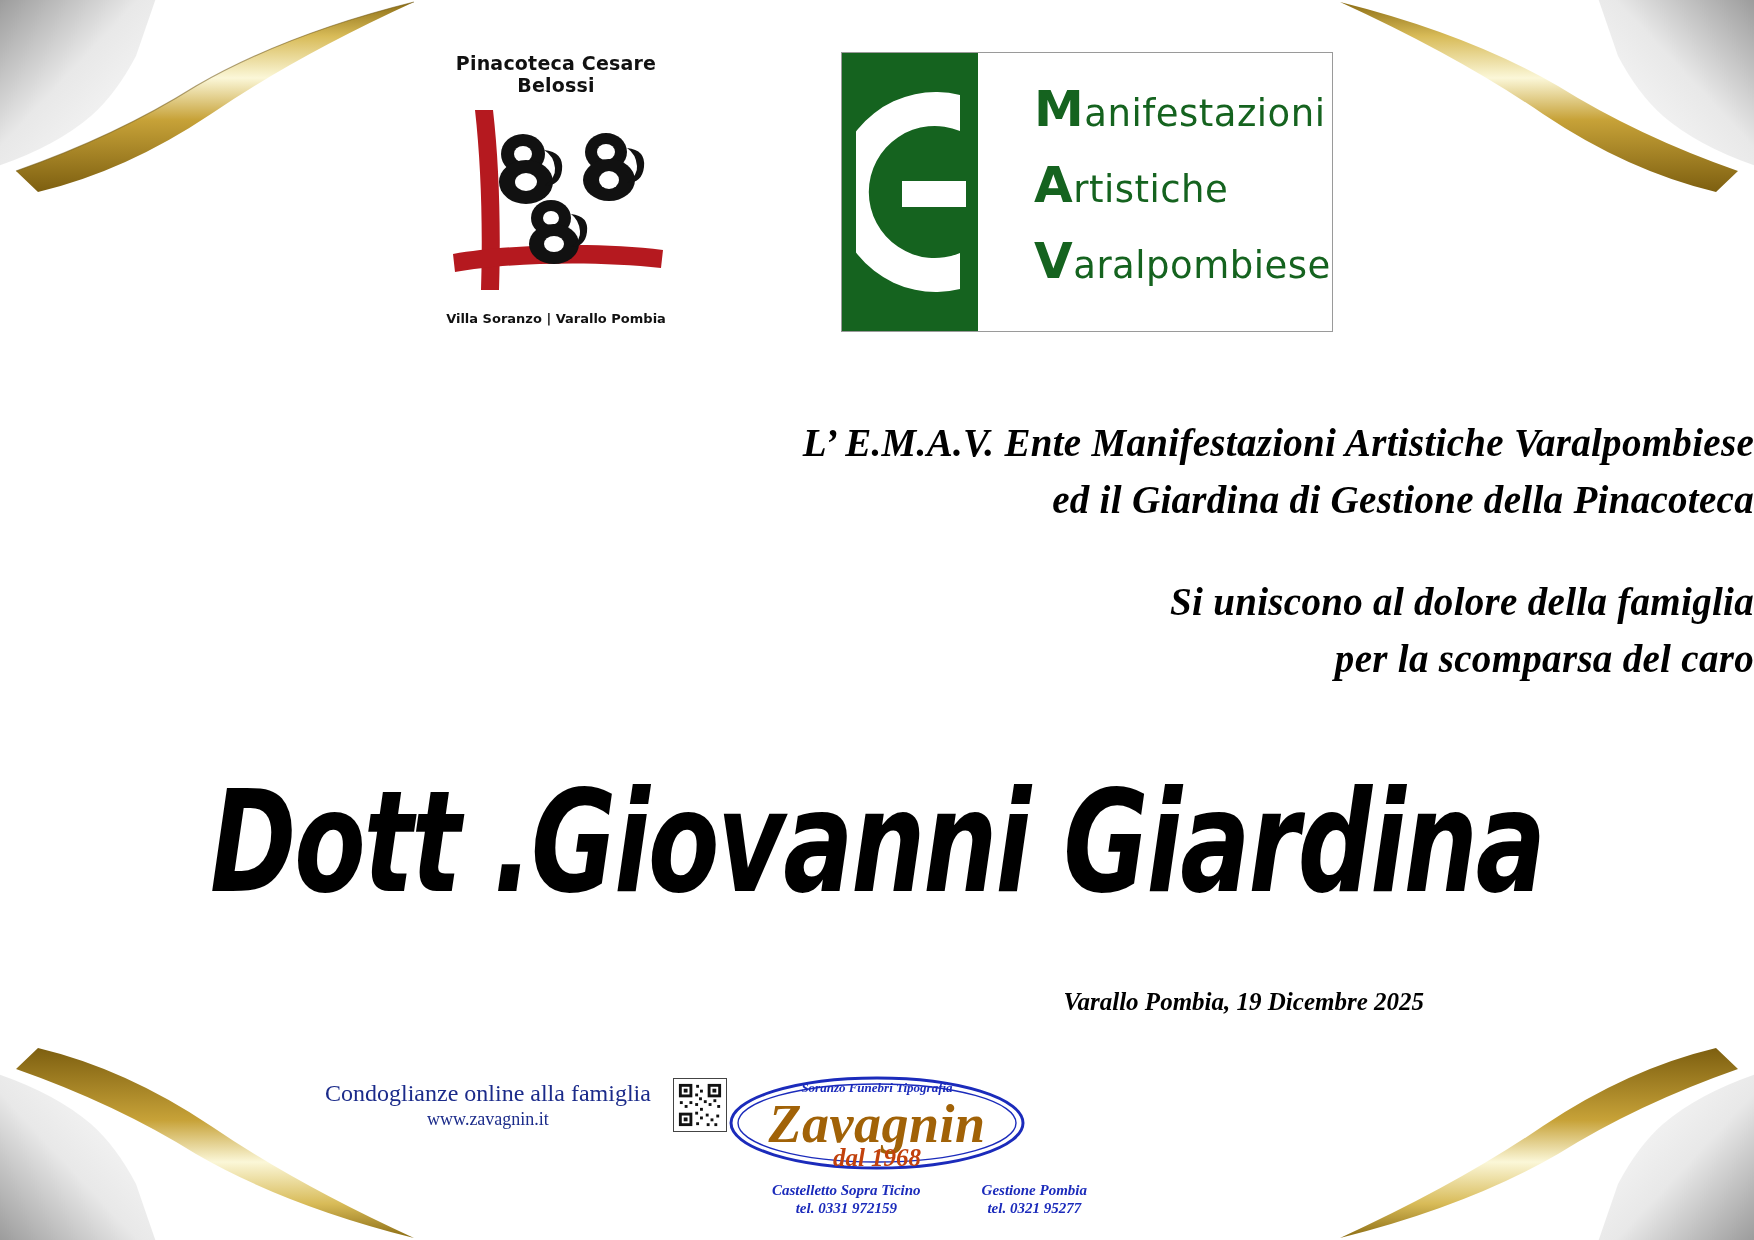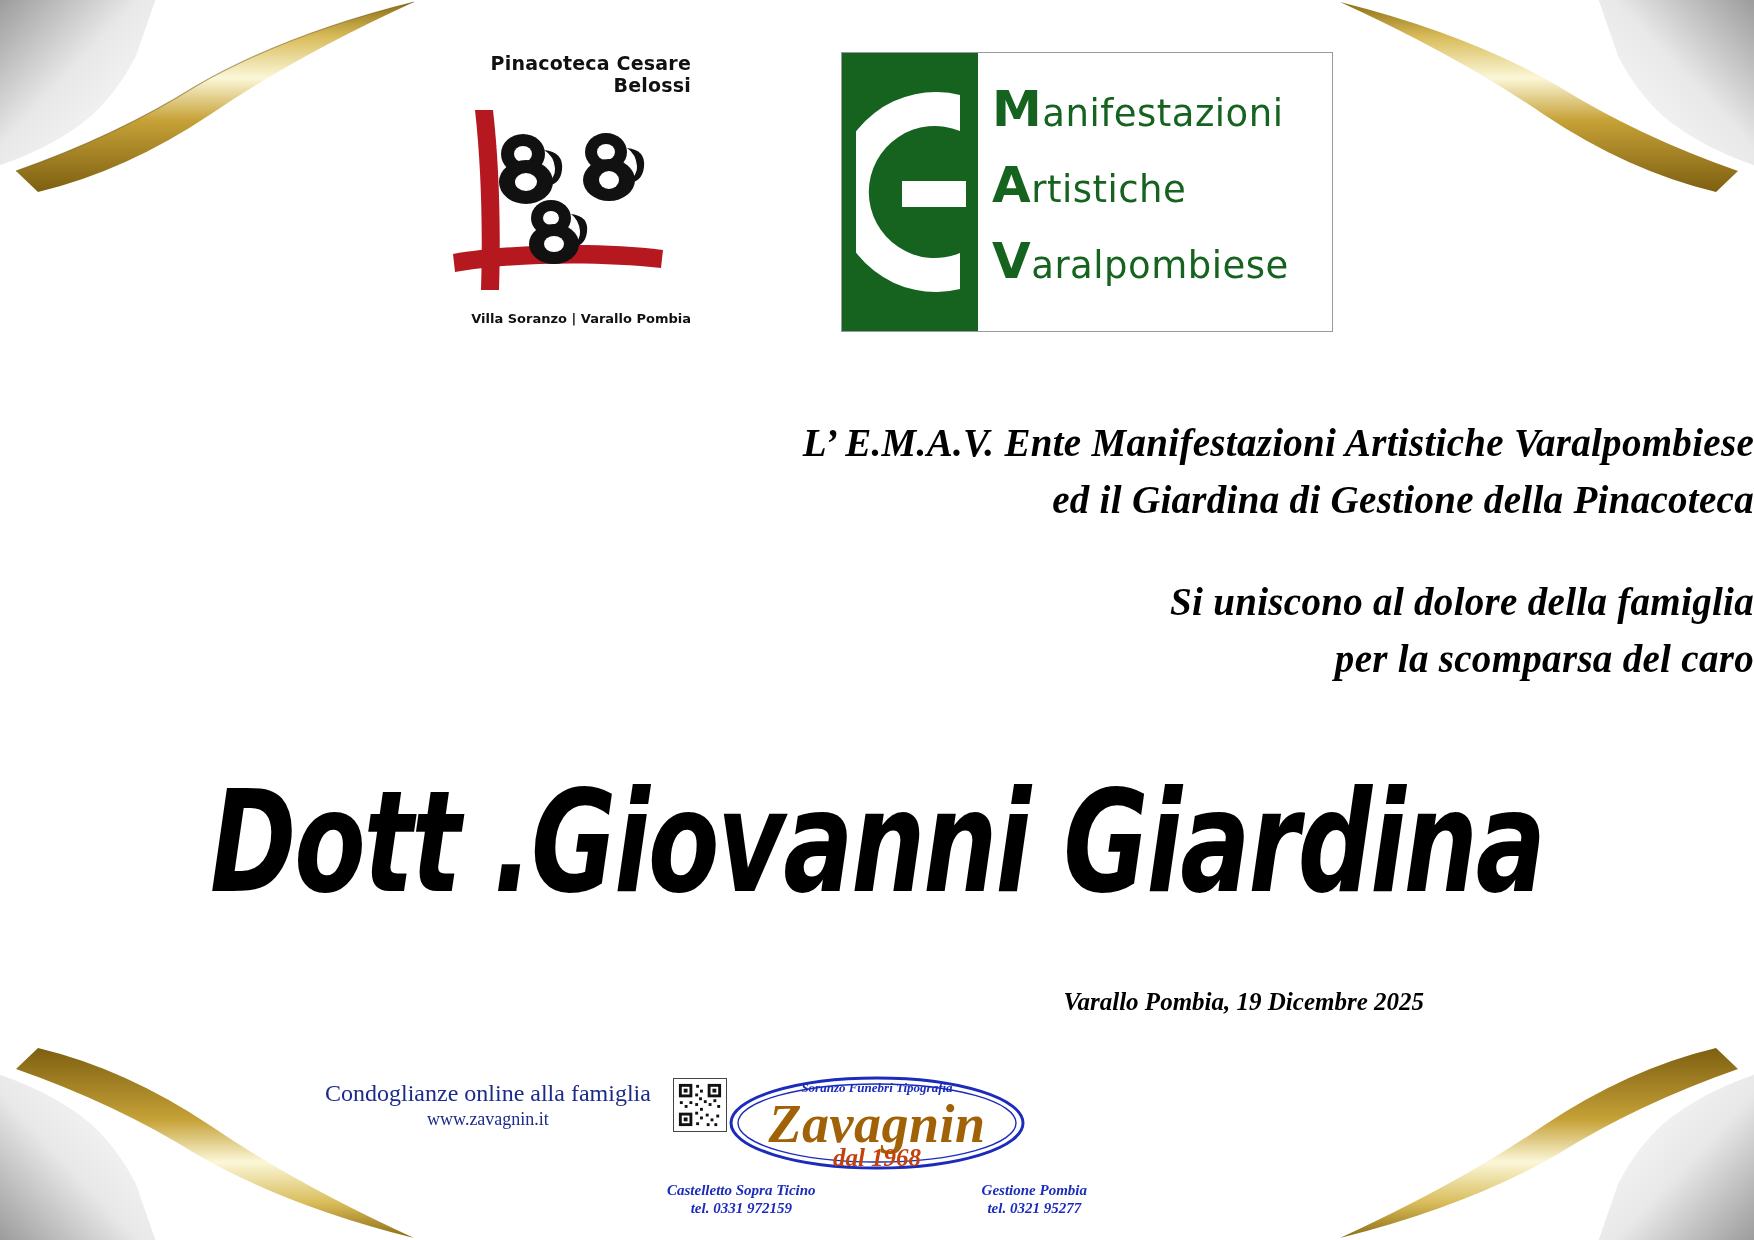--- a/index.html
+++ b/index.html
@@ -36,21 +36,21 @@
     left: 0;
     right: 0;
     display: flex;
     justify-content: center;
     align-items: flex-start;
     gap: 150px;
   }
 
   .pinacoteca-logo {
     width: 270px;
-    text-align: right;
+    text-align: center;
     position: relative;
   }
   .pinacoteca-title {
     font-family: "DejaVu Sans", sans-serif;
     font-size: 19px;
     font-weight: 700;
     letter-spacing: .2px;
     color: #111;
     margin-bottom: 8px;
   }
@@ -69,20 +69,21 @@
   }
 
   .mav-logo {
     width: 492px;
     height: 280px;
     border: 1px solid #9a9a9a;
     background: #ffffff;
     display: flex;
     position: relative;
     box-sizing: border-box;
+    gap: 42px;
   }
   .mav-left {
     width: 136px;
     background: #15631f;
     position: relative;
   }
   .mav-right {
     flex: 1;
     position: relative;
     padding: 18px 0 0 14px;
@@ -221,21 +222,21 @@
     left: 0;
     right: 0;
     font-family: "Liberation Serif", serif;
     font-size: 25px;
     font-weight: 700;
     font-style: italic;
     color: #c2410c;
   }
   .zav-branches {
     display: flex;
-    justify-content: space-between;
+    justify-content: flex-end;
     gap: 61px;
     margin-top: 8px;
   }
   .branch {
     font-family: "Liberation Serif", serif;
     font-size: 15px;
     font-weight: 700;
     font-style: italic;
     color: #1b2bbb;
     line-height: 1.25;

